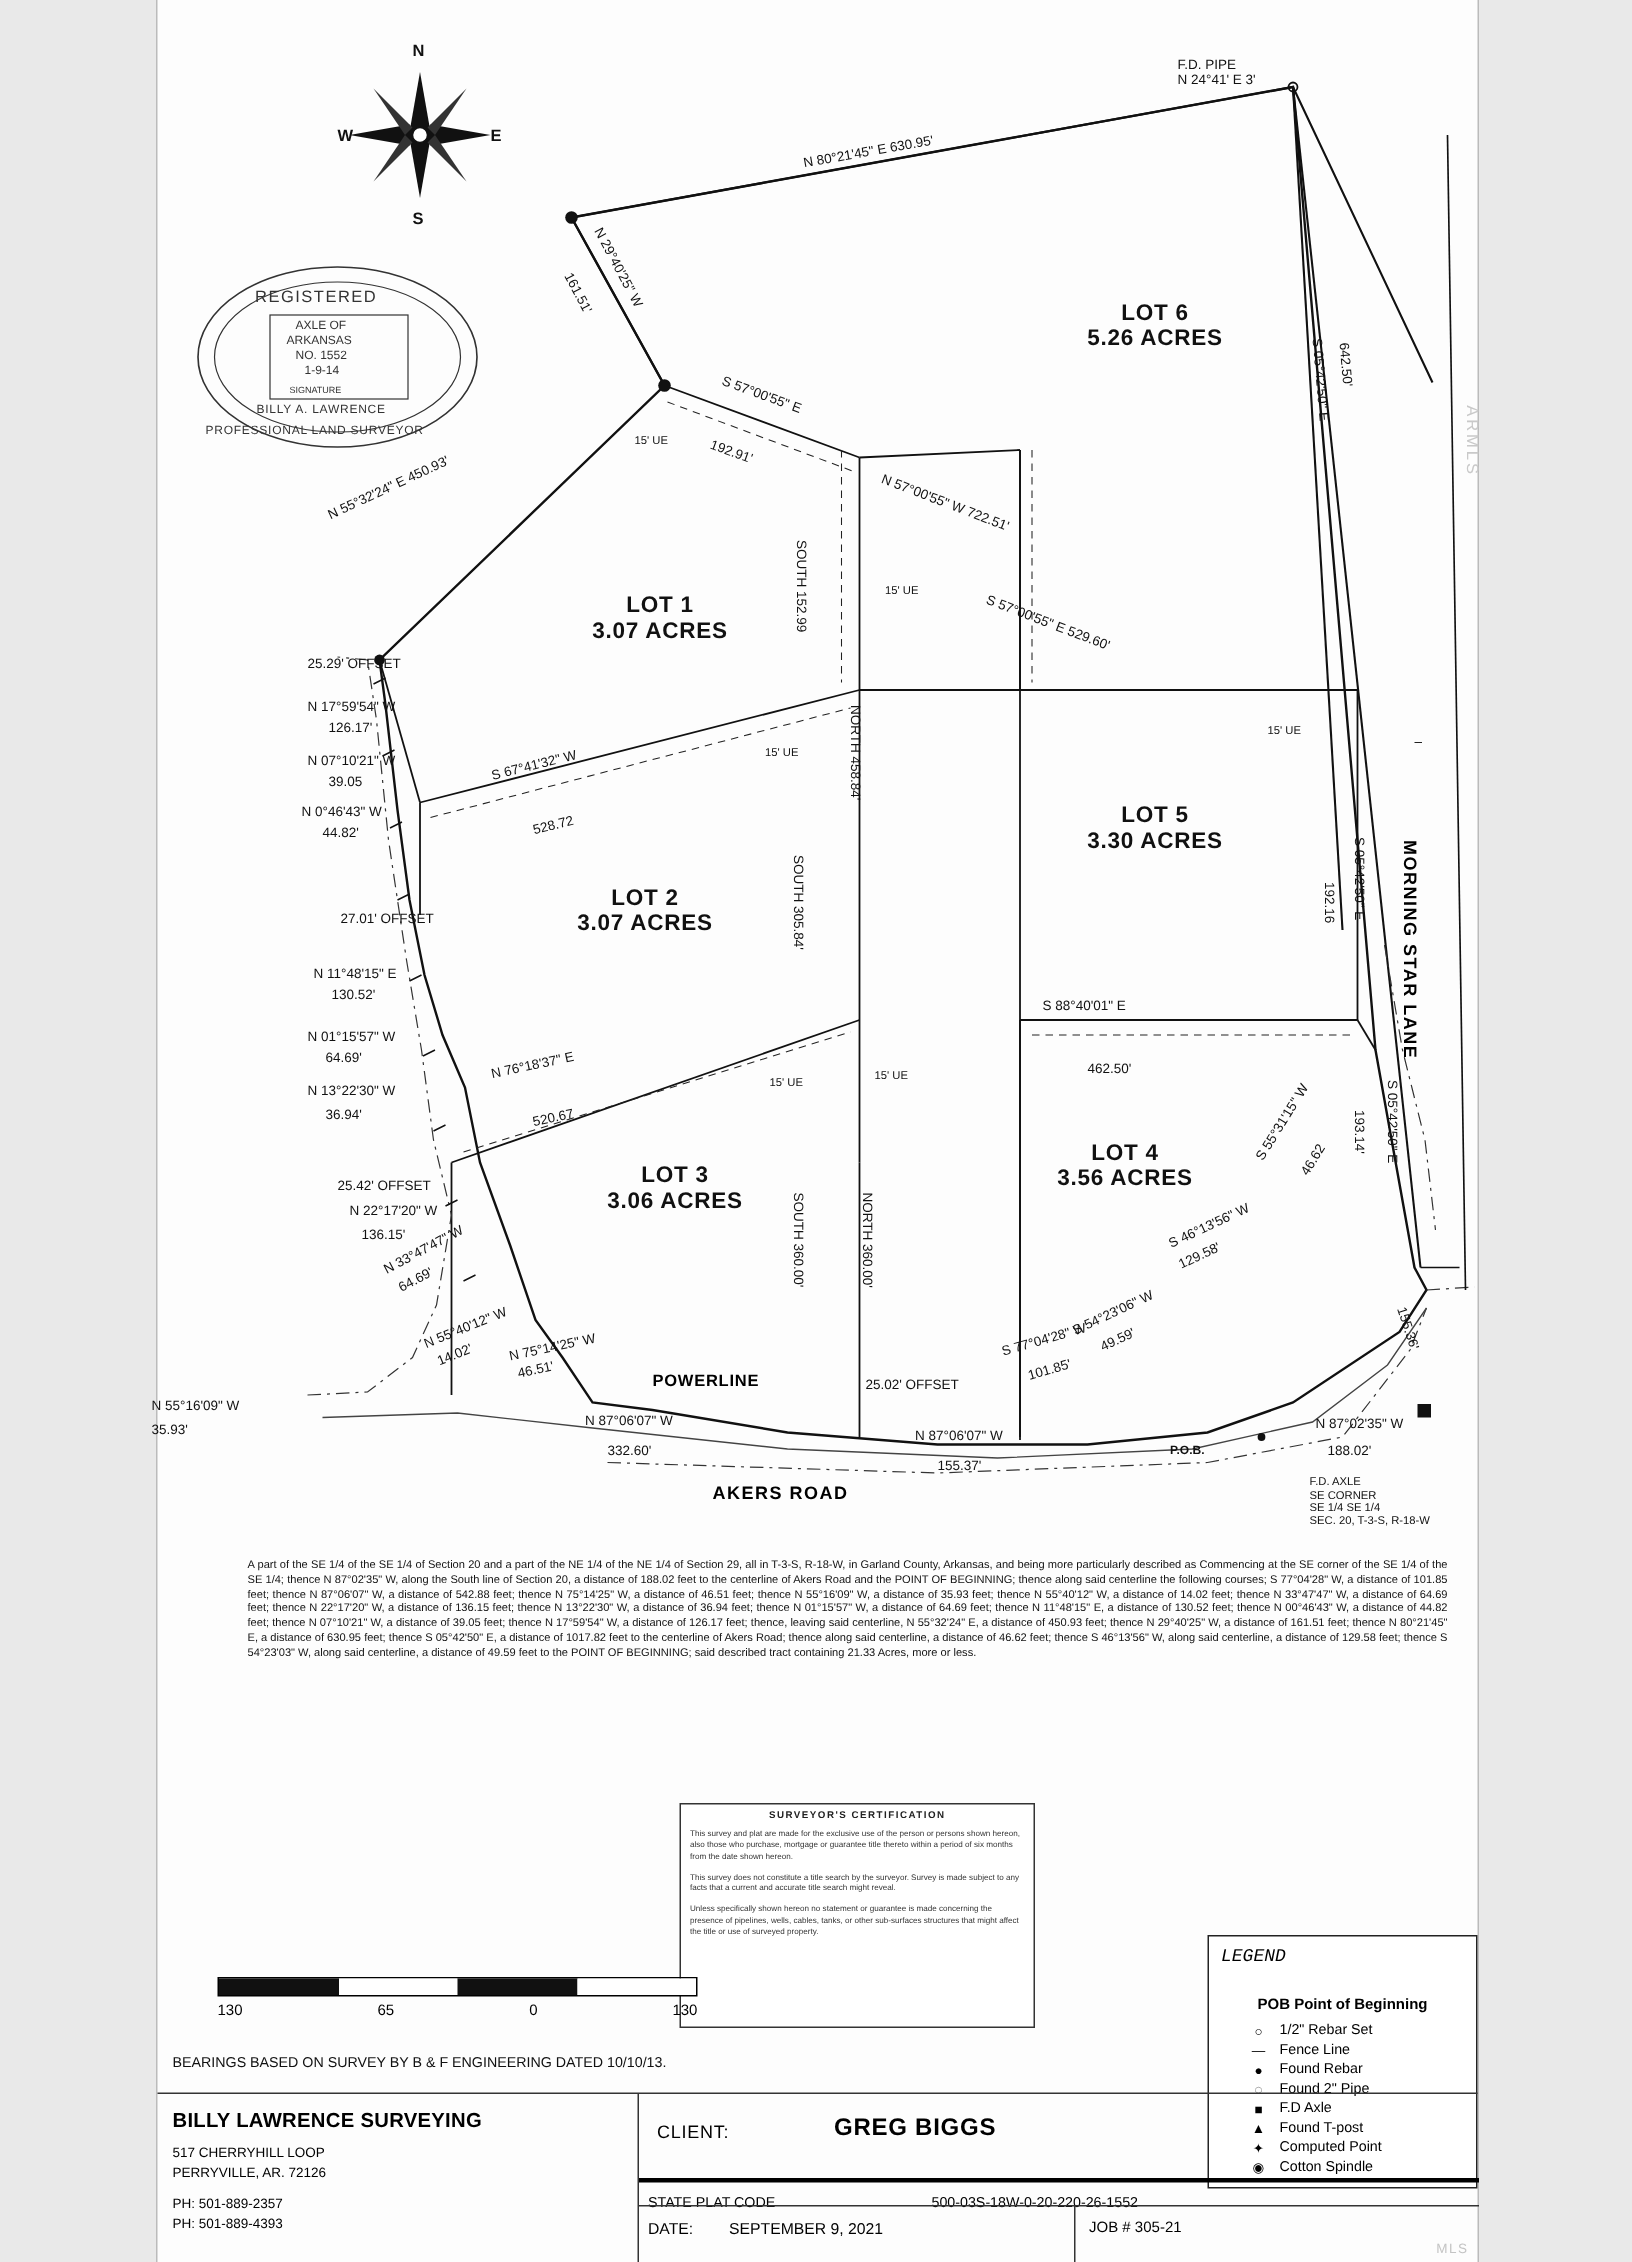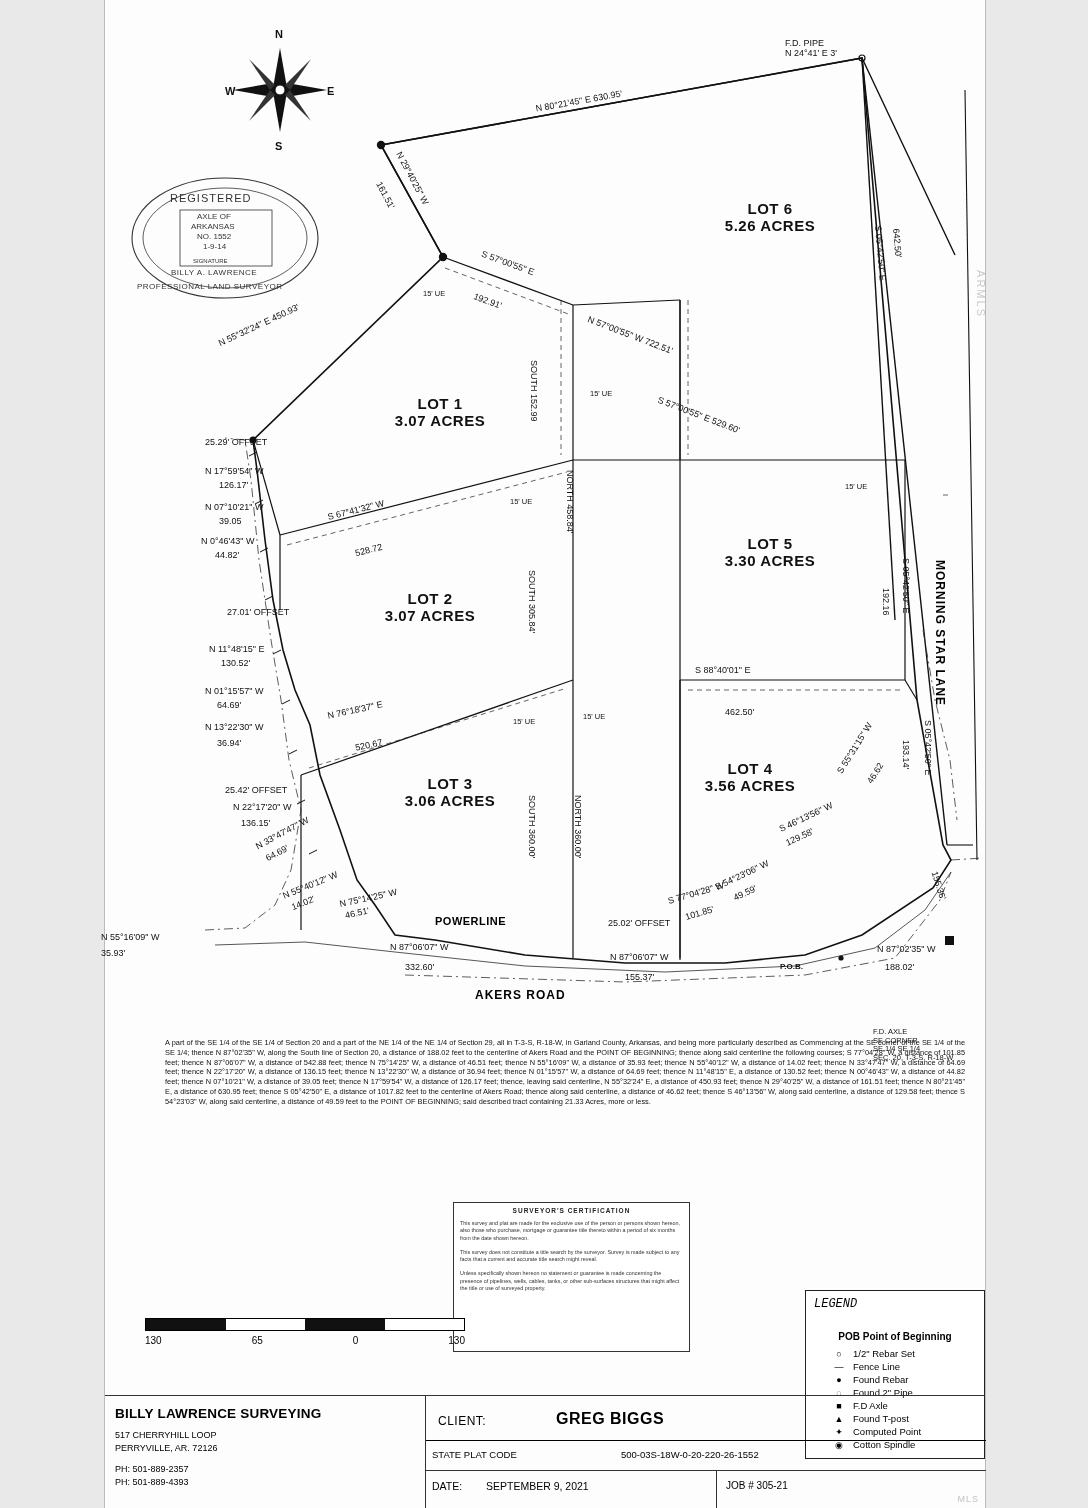--- a/index.html
+++ b/index.html
@@ -27,21 +27,21 @@
   .scalebar .bar i{flex:1;display:block;}
   .scalebar .nums{display:flex;justify-content:space-between;font-size:10px;margin-top:4px;}
   .bearnote{position:absolute;left:10px;top:1370px;width:660px;font-size:9.5px;color:#111;}
   .titleblock{position:absolute;left:0;top:1395px;width:880px;height:113px;border-top:1px solid #333;}
   .tb-left{position:absolute;left:10px;top:10px;width:300px;}
   .tb-left .nm{font-size:13.5px;font-weight:bold;letter-spacing:.2px;}
   .tb-left .ad{font-size:9px;margin-top:8px;line-height:1.45;}
   .tb-right{position:absolute;left:320px;top:0;width:560px;height:113px;border-left:1px solid #333;}
   .tb-row{position:absolute;left:0;width:560px;box-sizing:border-box;}
   .tb-r1{top:10px;height:34px;}
-  .tb-r2{top:44px;height:30px;border-top:1px solid #000000;}
+  .tb-r2{top:56px;height:30px;border-top:3px solid #000000;}
   .tb-r3{top:74px;height:39px;border-top:1px solid #333;}
   .cl-lbl{position:absolute;left:12px;top:8px;font-size:12px;letter-spacing:.5px;text-align:center;}
   .cl-val{position:absolute;left:130px;top:4px;font-size:16px;font-weight:bold;letter-spacing:.5px;}
   .sp-lbl{position:absolute;left:6px;top:8px;font-size:9.5px;}
   .sp-val{position:absolute;left:195px;top:8px;font-size:9.5px;}
   .dt-lbl{position:absolute;left:6px;top:9px;font-size:10.5px;}
   .dt-val{position:absolute;left:60px;top:9px;font-size:10.5px;}
   .job{position:absolute;left:300px;top:9px;font-size:10px;}
   .vline{position:absolute;top:74px;left:290px;width:1px;height:39px;background:#333;}
   .seal{position:absolute;left:20px;top:170px;width:210px;height:135px;}
@@ -227,21 +227,21 @@
     </div>
 
     <div class="msl" style="left:842px;top:560px;transform:rotate(90deg);transform-origin:left top;">MORNING STAR LANE</div>
     <div class="akers" style="left:370px;top:988px;">AKERS ROAD</div>
     <div class="pwl" style="left:330px;top:915px;">POWERLINE</div>
 
     <div class="lbl" style="left:680px;top:38px;">
       <span>F.D. PIPE</span><br>
       <span>N 24°41' E 3'</span>
     </div>
-    <div class="lbl" style="left:768px;top:1028px;font-size:7.5px;">
+    <div class="lbl" style="left:768px;top:984px;font-size:7.5px;">
       <span>F.D. AXLE</span><br>
       <span>SE CORNER</span><br>
       <span>SE 1/4  SE 1/4</span><br>
       <span>SEC. 20, T-3-S, R-18-W</span>
     </div>
     <div class="lbl b" style="left:675px;top:962px;font-size:8px;">P.O.B.</div>
 
     <div class="lbl" style="left:430px;top:96px;transform:rotate(-10deg);">N 80°21'45" E  630.95'</div>
     <div class="lbl" style="left:298px;top:150px;transform:rotate(62deg);transform-origin:left top;">N 29°40'25" W</div>
     <div class="lbl" style="left:278px;top:180px;transform:rotate(62deg);transform-origin:left top;">161.51'</div>
@@ -301,21 +301,21 @@
     <div class="lbl" style="left:96px;top:536px;">N 0°46'43" W</div>
     <div class="lbl" style="left:110px;top:550px;">44.82'</div>
     <div class="lbl" style="left:100px;top:502px;">N 07°10'21" W</div>
     <div class="lbl" style="left:114px;top:516px;">39.05</div>
     <div class="lbl" style="left:100px;top:466px;">N 17°59'54" W</div>
     <div class="lbl" style="left:114px;top:480px;">126.17'</div>
 
     <div class="lbl" style="left:100px;top:437px;">25.29' OFFSET</div>
     <div class="lbl" style="left:122px;top:607px;">27.01' OFFSET</div>
     <div class="lbl" style="left:120px;top:785px;">25.42' OFFSET</div>
-    <div class="lbl" style="left:503px;top:918px;">25.02' OFFSET</div>
+    <div class="lbl" style="left:472px;top:918px;">25.02' OFFSET</div>
 
     <div class="lbl" style="left:318px;top:290px;font-size:7.5px;">15' UE</div>
     <div class="lbl" style="left:485px;top:390px;font-size:7.5px;">15' UE</div>
     <div class="lbl" style="left:405px;top:498px;font-size:7.5px;">15' UE</div>
     <div class="lbl" style="left:740px;top:483px;font-size:7.5px;">15' UE</div>
     <div class="lbl" style="left:408px;top:718px;font-size:7.5px;">15' UE</div>
     <div class="lbl" style="left:478px;top:713px;font-size:7.5px;">15' UE</div>
 
     <div class="desc">A part of the SE 1/4 of the SE 1/4 of Section 20 and a part of the NE 1/4 of the NE 1/4 of Section 29, all in T-3-S, R-18-W, in Garland County, Arkansas, and being more particularly described as Commencing at the SE corner of the SE 1/4 of the SE 1/4; thence N 87°02'35" W, along the South line of Section 20, a distance of 188.02 feet to the centerline of Akers Road and the POINT OF BEGINNING; thence along said centerline the following courses; S 77°04'28" W, a distance of 101.85 feet; thence N 87°06'07" W, a distance of 542.88 feet; thence N 75°14'25" W, a distance of 46.51 feet; thence N 55°16'09" W, a distance of 35.93 feet; thence N 55°40'12" W, a distance of 14.02 feet; thence N 33°47'47" W, a distance of 64.69 feet; thence N 22°17'20" W, a distance of 136.15 feet; thence N 13°22'30" W, a distance of 36.94 feet; thence N 01°15'57" W, a distance of 64.69 feet; thence N 11°48'15" E, a distance of 130.52 feet; thence N 00°46'43" W, a distance of 44.82 feet; thence N 07°10'21" W, a distance of 39.05 feet; thence N 17°59'54" W, a distance of 126.17 feet; thence, leaving said centerline, N 55°32'24" E, a distance of 450.93 feet; thence N 29°40'25" W, a distance of 161.51 feet; thence N 80°21'45" E, a distance of 630.95 feet; thence S 05°42'50" E, a distance of 1017.82 feet to the centerline of Akers Road; thence along said centerline, a distance of 46.62 feet; thence S 46°13'56" W, along said centerline, a distance of 129.58 feet; thence S 54°23'03" W, along said centerline, a distance of 49.59 feet to the POINT OF BEGINNING; said described tract containing 21.33 Acres, more or less.</div>
 
@@ -373,20 +373,21 @@
           <i style="background:#fff"></i>
       </div>
       <div class="nums">
         <span>130</span>
         <span>65</span>
         <span>0</span>
         <span>130</span>
       </div>
     </div>
 
+    <div class="bearnote">BEARINGS BASED ON SURVEY BY B &amp; F ENGINEERING DATED 10/10/13.</div>
 
     <div class="titleblock">
       <div class="tb-left">
         <div class="nm">BILLY LAWRENCE SURVEYING</div>
         <div class="ad">
           <div>517 CHERRYHILL LOOP</div>
           <div>PERRYVILLE, AR. 72126</div>
           <div style="margin-top:8px;">PH: 501-889-2357</div>
           <div>PH: 501-889-4393</div>
         </div>

